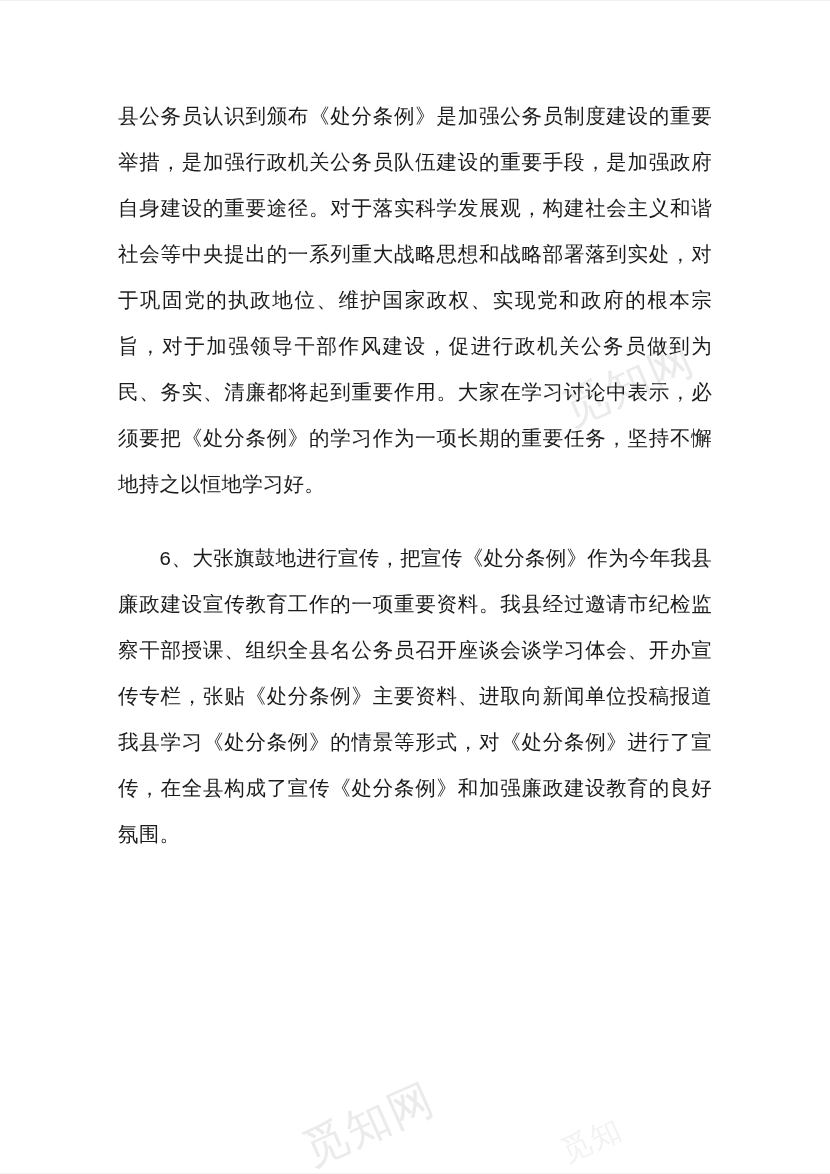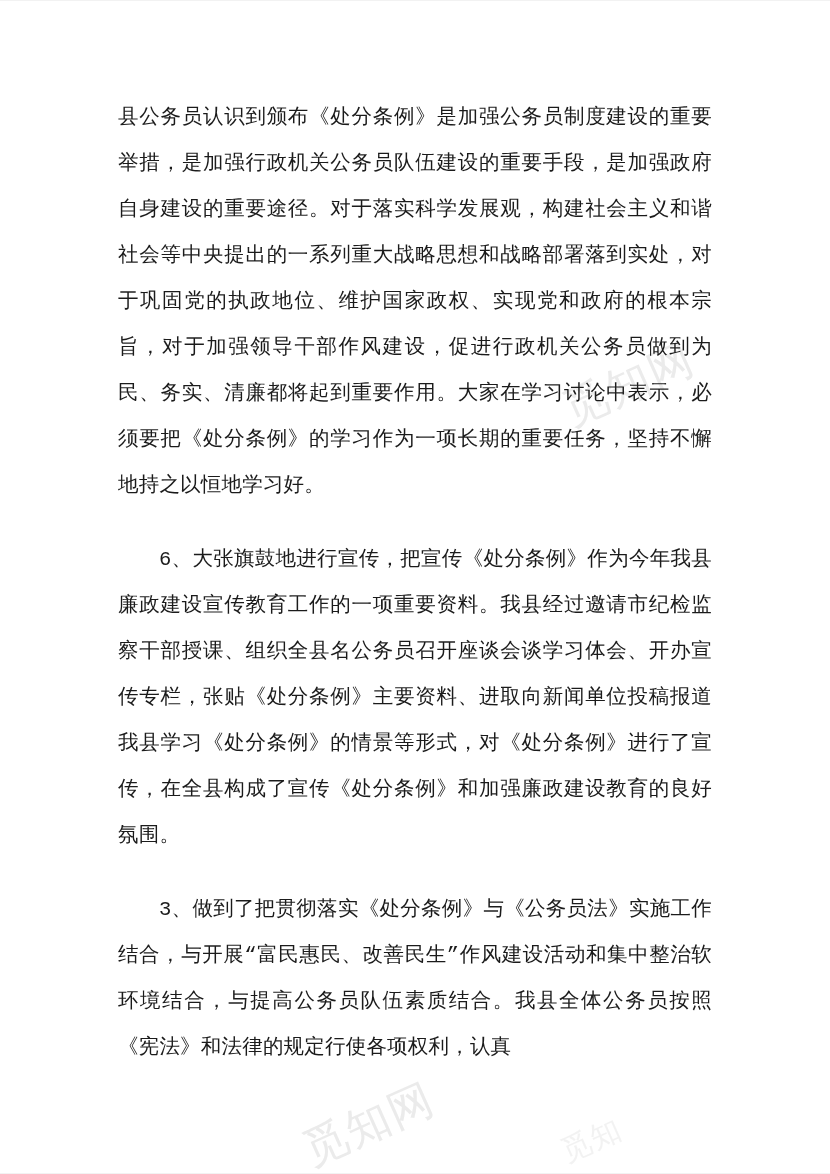--- a/index.html
+++ b/index.html
@@ -87,17 +87,16 @@
 <div class="page">
   <div class="page-edge-top"></div>
 
   <div class="watermark wm-1">觅知网</div>
   <div class="watermark wm-2">觅知网</div>
   <div class="watermark wm-3">觅知</div>
 
   <div class="doc-body">
     <p class="para">县公务员认识到颁布《处分条例》是加强公务员制度建设的重要举措，是加强行政机关公务员队伍建设的重要手段，是加强政府自身建设的重要途径。对于落实科学发展观，构建社会主义和谐社会等中央提出的一系列重大战略思想和战略部署落到实处，对于巩固党的执政地位、维护国家政权、实现党和政府的根本宗旨，对于加强领导干部作风建设，促进行政机关公务员做到为民、务实、清廉都将起到重要作用。大家在学习讨论中表示，必须要把《处分条例》的学习作为一项长期的重要任务，坚持不懈地持之以恒地学习好。</p>
     <p class="para indent">6、大张旗鼓地进行宣传，把宣传《处分条例》作为今年我县廉政建设宣传教育工作的一项重要资料。我县经过邀请市纪检监察干部授课、组织全县名公务员召开座谈会谈学习体会、开办宣传专栏，张贴《处分条例》主要资料、进取向新闻单位投稿报道我县学习《处分条例》的情景等形式，对《处分条例》进行了宣传，在全县构成了宣传《处分条例》和加强廉政建设教育的良好氛围。</p>
-    <p class="para indent">3、做到了把贯彻落实《处分条例》与《公务员法》实施工作结合，与开展“富民惠民、改善民生”作风建设活动和集中整治软环境结合，与提高公务员队伍素质结合。我县全体公务员按照《宪法》和法律的规定行使各项权利，认真</p>
   </div>
 
   <div class="page-edge-bottom"></div>
 </div>
 
 </body></html>

